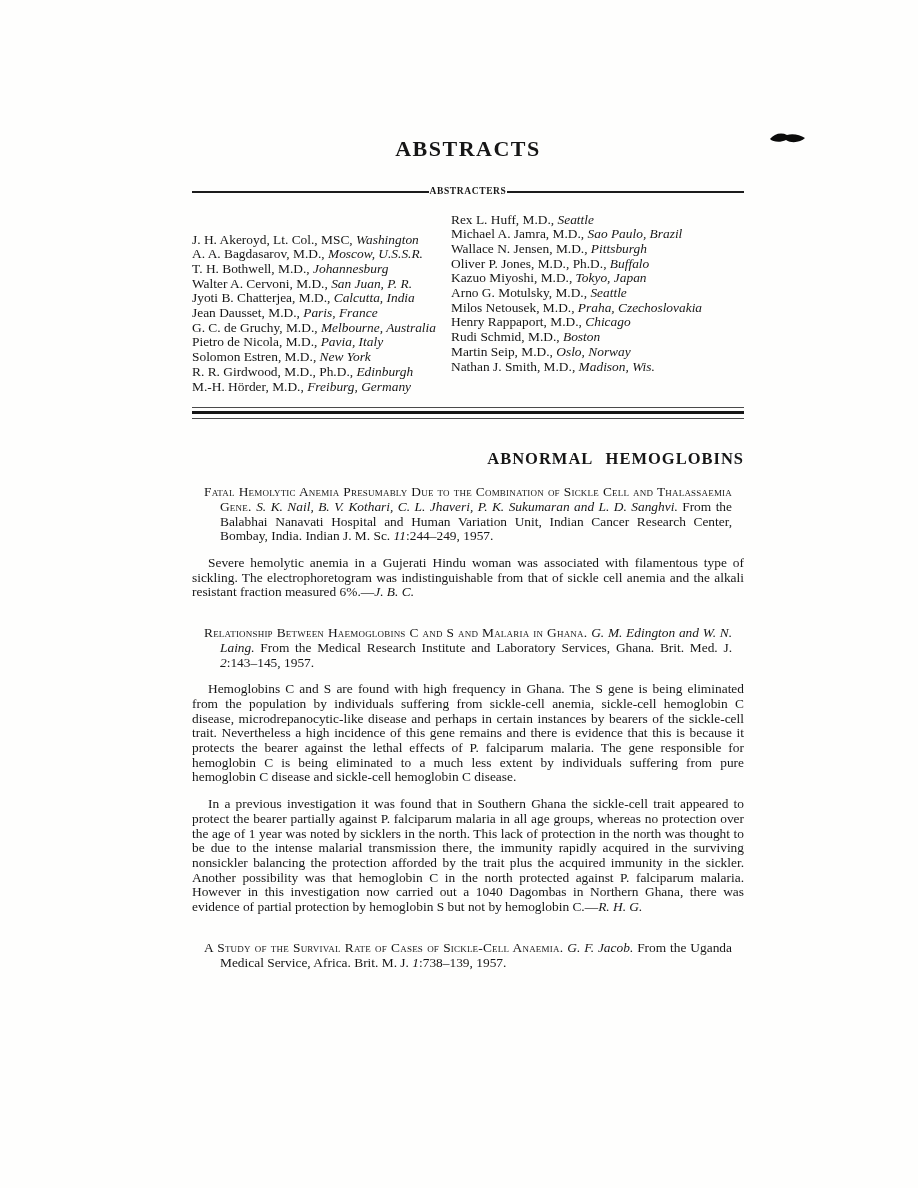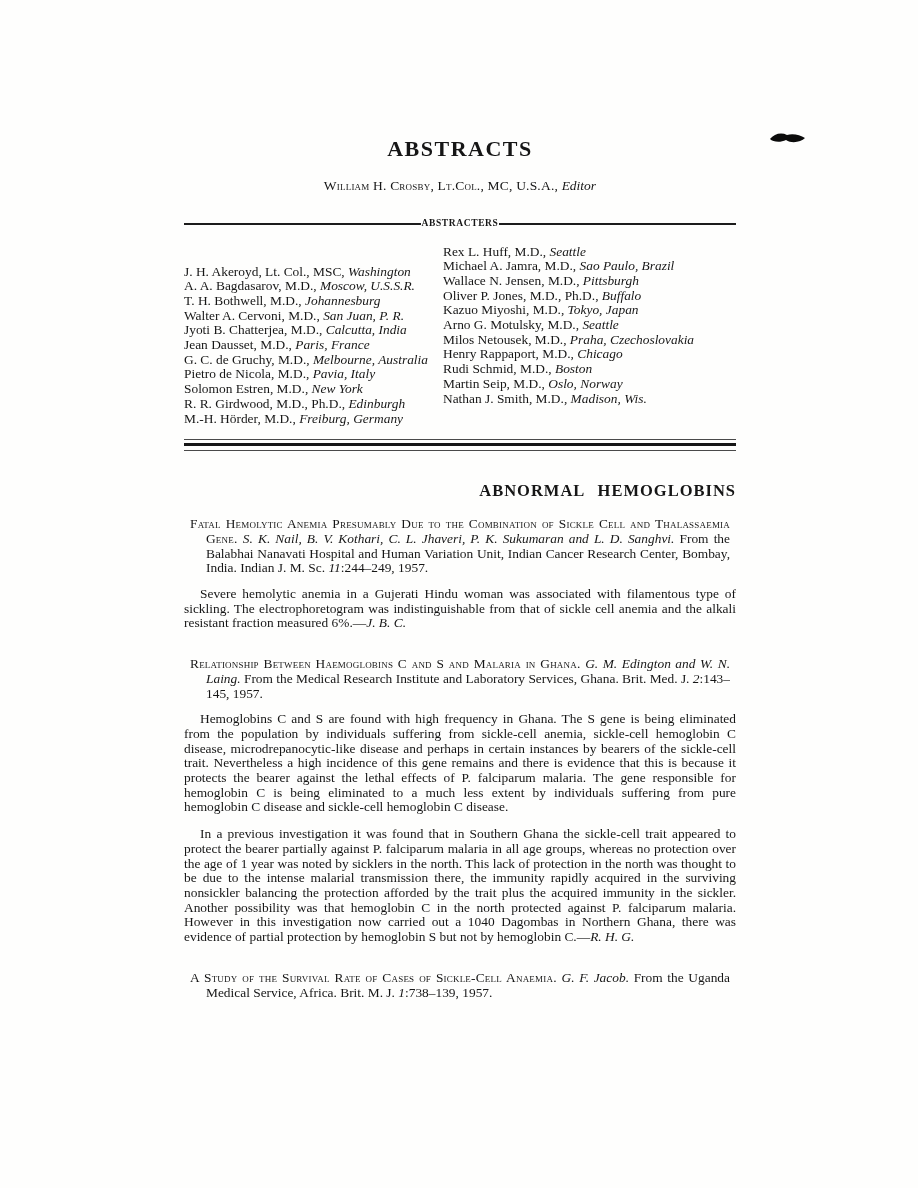--- a/index.html
+++ b/index.html
@@ -1,21 +1,21 @@
 <!DOCTYPE html>
 <html><head>
 <meta charset="utf-8">
 <style>
   html,body { margin:0; padding:0; background:#ffffff; }
   .page {
     position:relative; width:918px; height:1188px; background:#fefefd;
     font-family:"Liberation Serif", serif; color:#161616; overflow:hidden;
   }
   .ink-smudge { position:absolute; left:767px; top:130px; }
-  .content { position:absolute; left:184px; top:136px; width:552px; }
+  .content { position:absolute; left:192px; top:136px; width:552px; }
 
   .title { margin:0; text-align:center; font-size:22px; font-weight:bold; letter-spacing:1.5px; }
   .editor { margin-top:16px; text-align:center; font-size:13.5px; }
 
   .seg-sc { font-variant:small-caps; letter-spacing:0.2px; }
   .seg-i  { font-style:italic; }
   .seg-r  { }
 
   .divider { display:flex; align-items:center; margin-top:25px; }
   .divider .line { flex:1; height:0; border-top:2px solid #1c1c1c; }
@@ -30,40 +30,39 @@
   .triple-rule { margin-top:13px; }
   .triple-rule .tr1 { height:1px; background:#4a4a4a; }
   .triple-rule .tr2 { height:3px; background:#161616; margin-top:3px; }
   .triple-rule .tr3 { height:1px; background:#4a4a4a; margin-top:4px; }
 
   .section-heading { margin:30px 0 0 0; text-align:right; font-size:16.5px; font-weight:bold;
                      letter-spacing:1px; word-spacing:8px; }
 
   .abstract { margin-top:26px; font-size:13.4px; line-height:14.7px; }
   .abstract:first-child { margin-top:16px; }
-  .citation { margin:6px; text-align:justify; padding-left:16px; text-indent:-16px;font-family:Liberation Serif, serif; }
+  .citation { margin:12px; text-align:justify; padding-left:16px; text-indent:-16px;font-family:Liberation Serif, serif; }
   .body-para { margin:11px 0 0 0; text-align:justify; text-indent:16px; }
   .body-para + .body-para { margin-top:12px; }
 
   .page-no { margin-top:15px; text-align:center; font-size:13.5px; }
 </style>
 </head>
 <body>
 
 <div class="page">
 
   <svg class="ink-smudge" width="42" height="18" viewBox="0 0 42 18">
     <path d="M3 9 C7 4, 14 2, 20 5 C26 3, 33 5, 38 8 C34 12, 25 14, 19 10 C13 13, 6 12, 3 9 Z" fill="#0b0b0b"></path>
   </svg>
 
   <div class="content">
 
     <h1 class="title">ABSTRACTS</h1>
 
-    <div class="editor"><span class="seg-sc">William H. Crosby, Lt.Col., MC, U.S.A., </span><span class="seg-i">Editor</span></div>
 
     <div class="divider">
       <div class="line"></div>
       <div class="label">ABSTRACTERS</div>
       <div class="line"></div>
     </div>
 
     <div class="columns">
       <div class="col-left">
           <div class="abstracter-row"><span>J. H. Akeroyd, Lt. Col., MSC, </span><span class="seg-i">Washington</span></div>

